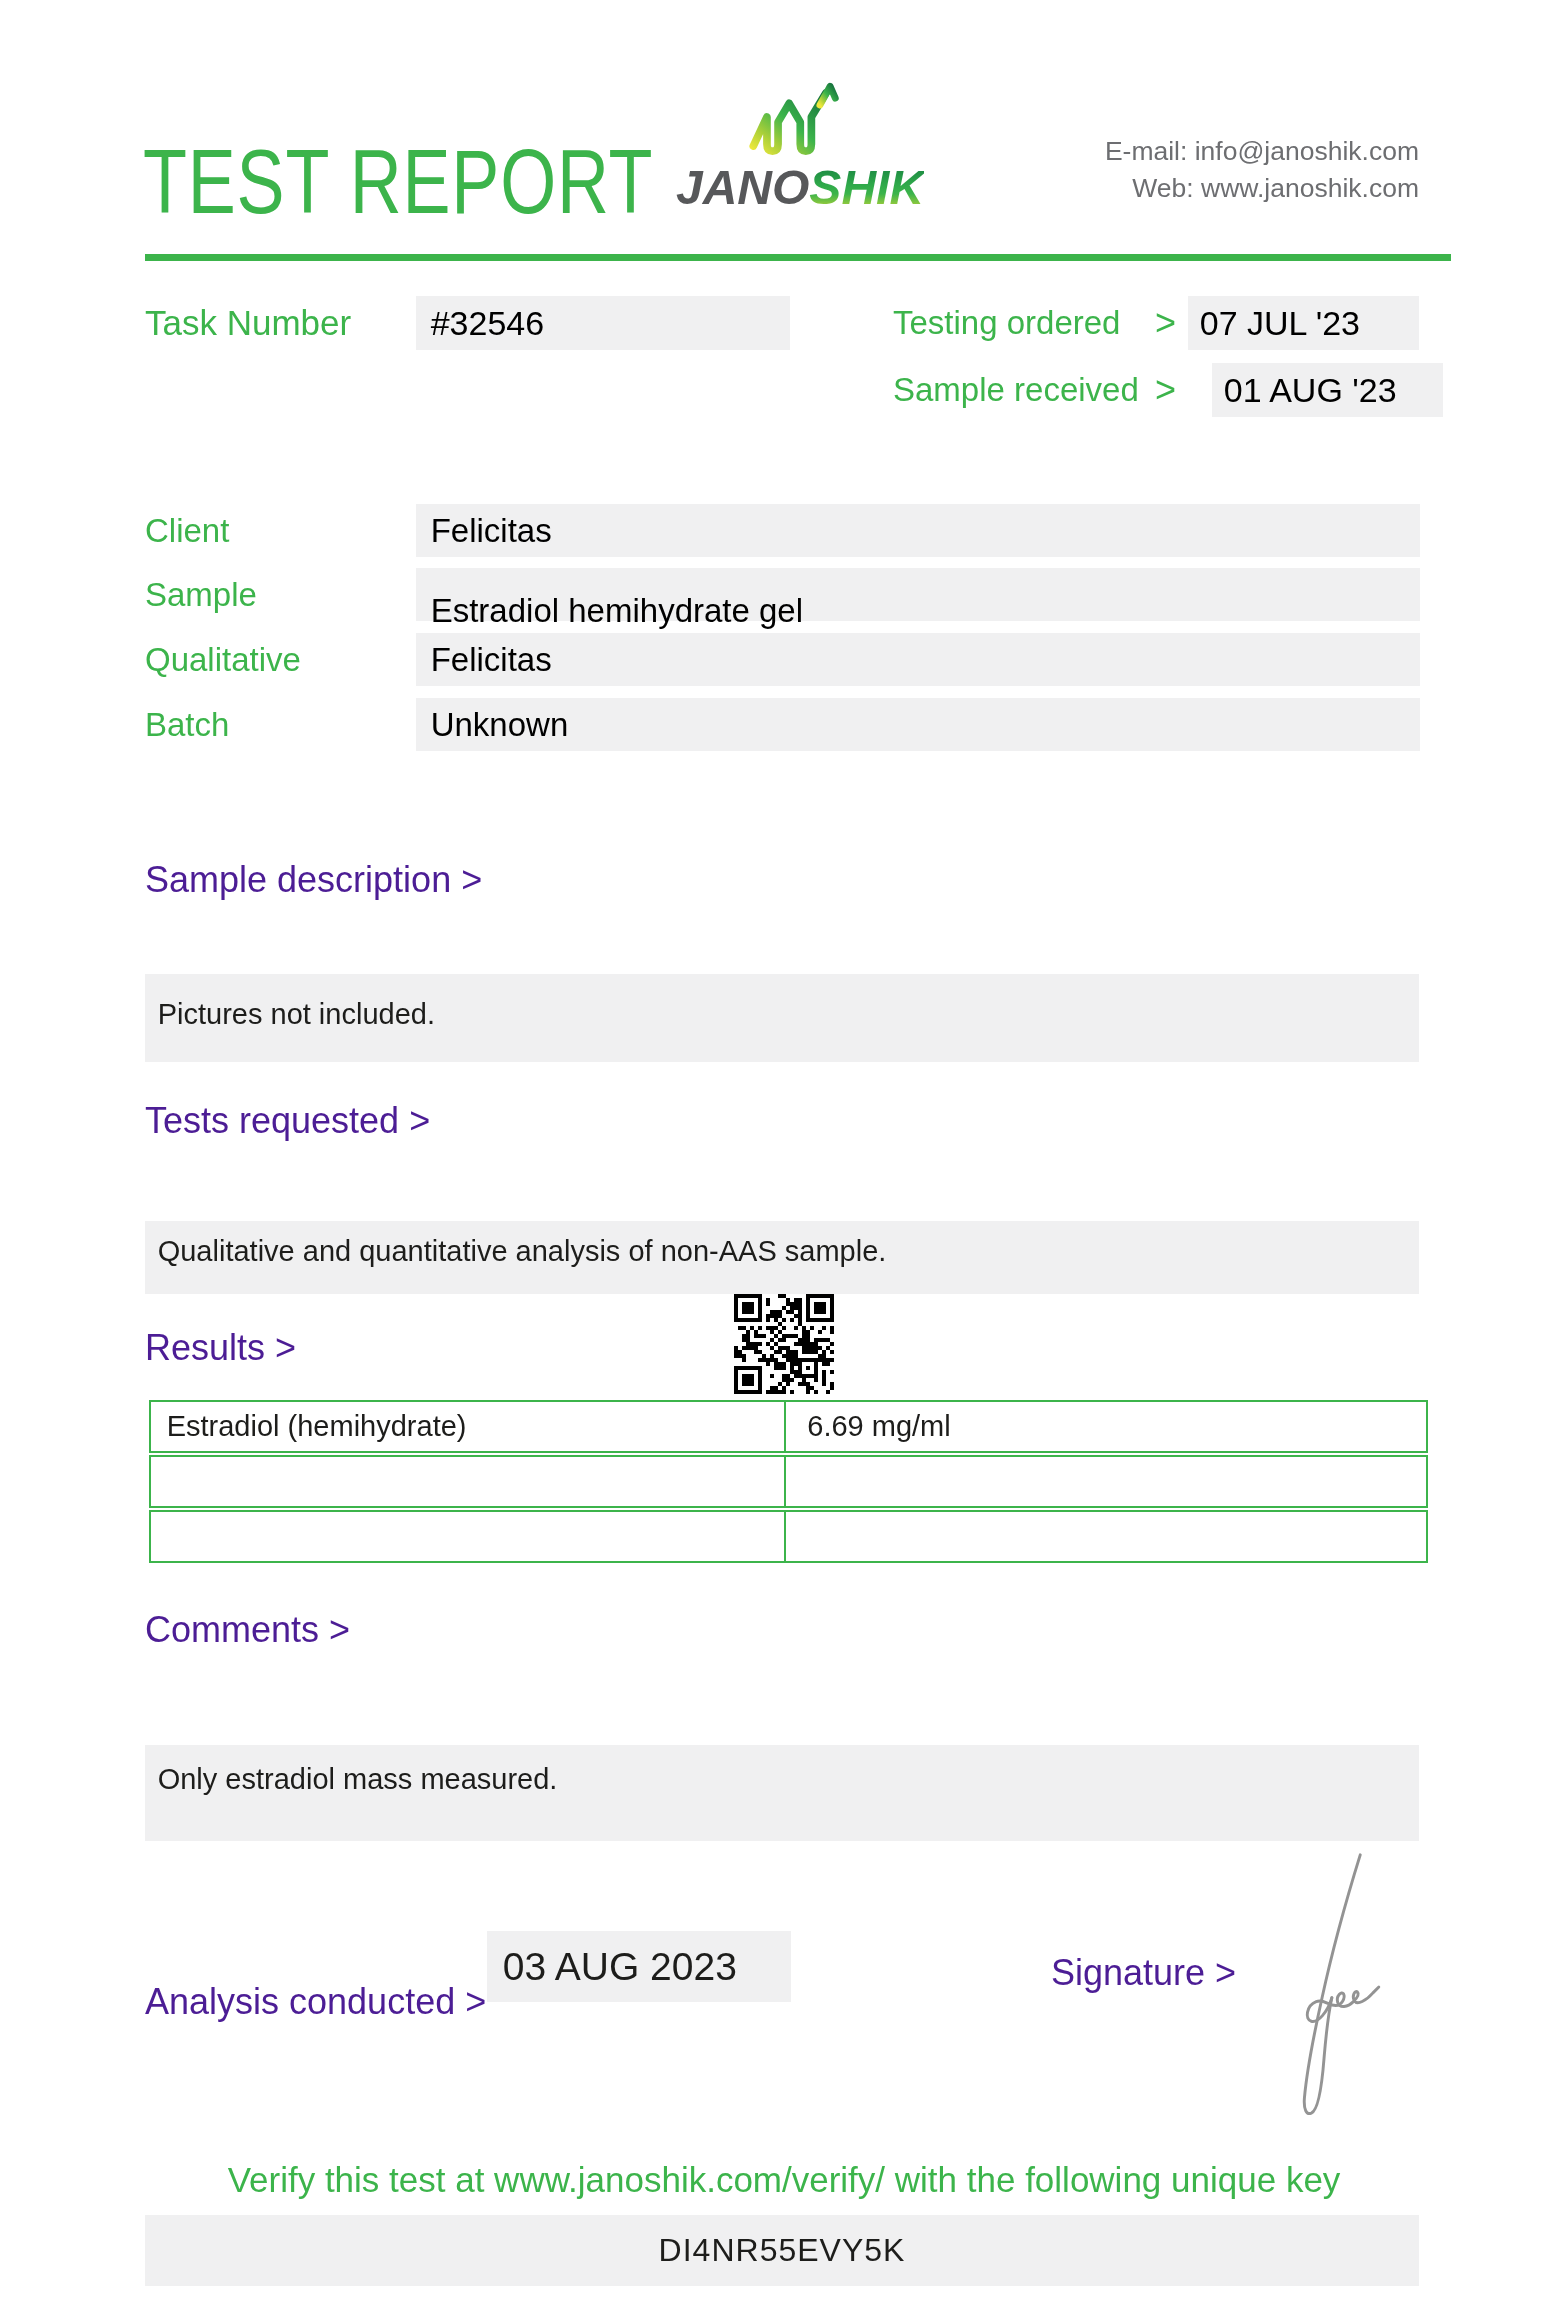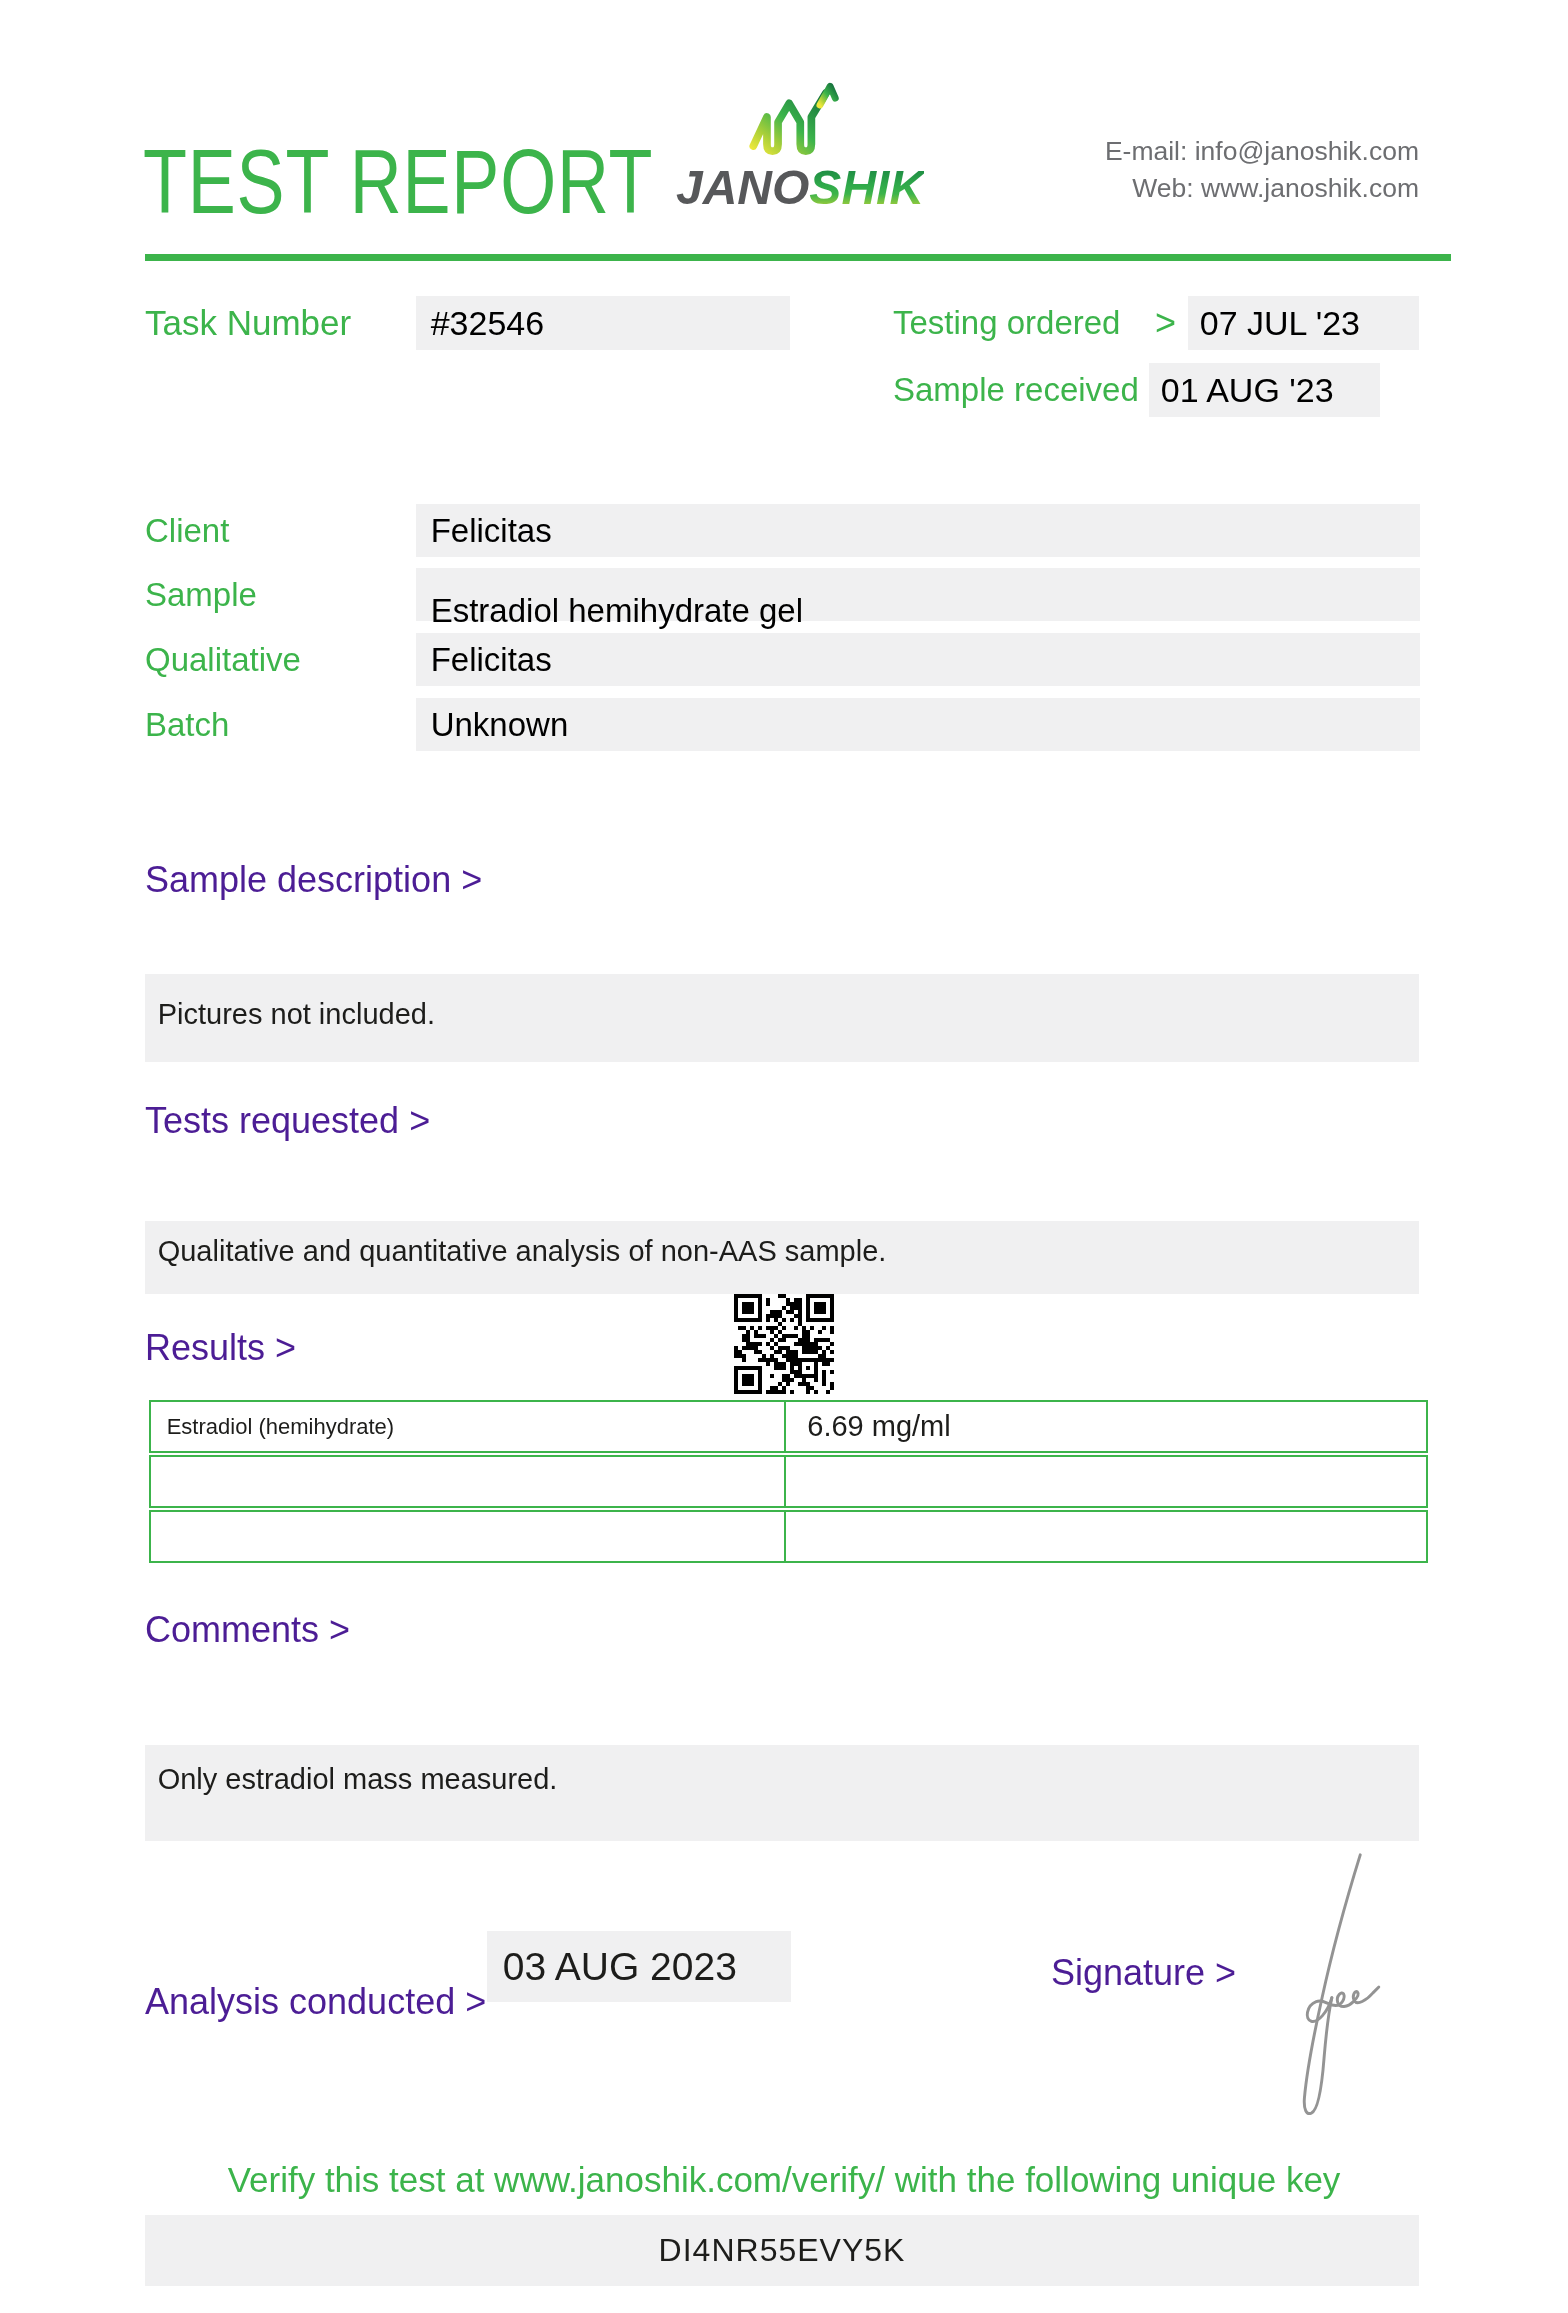--- a/index.html
+++ b/index.html
@@ -39,21 +39,21 @@
   .value-box{position:absolute;background:#f0f0f1;}
   .value-box .val{font-size:34px;line-height:54px;padding-left:14.7px;white-space:nowrap;color:#000000;}
   .arrow{position:absolute;color:#3cb44b;font-size:36px;line-height:54px;}
 
   .gray-panel{position:absolute;left:145px;width:1274px;background:#f0f0f1;}
   .gray-panel .panel-text{font-size:29px;color:#1d1d1b;white-space:nowrap;}
 
   
   .results-table{position:absolute;left:149px;top:1400px;width:1279px;}
   .r-row{display:flex;border:2.9px solid #3cb44b;height:49px;margin-bottom:2px;background:#ffffff;}
-  .r-cell-a{width:617px;border-right:2.9px solid #3cb44b;font-size:22px;line-height:49px;padding-left:15.7px;white-space:nowrap;}
+  .r-cell-a{width:617px;border-right:2.9px solid #3cb44b;font-size:29px;line-height:49px;padding-left:15.7px;white-space:nowrap;}
   .r-cell-b{flex:1;font-size:29px;line-height:49px;padding-left:21.6px;white-space:nowrap;}
 
   
   .analysis-box{position:absolute;left:487px;top:1931px;width:304px;height:71px;background:#f0f0f1;}
   .analysis-box .val{font-size:39px;line-height:71px;padding-left:15.7px;white-space:nowrap;}
   .signature-svg{position:absolute;left:1267px;top:1849px;}
   .verify-line{
     position:absolute;left:145px;top:2156px;width:1278px;
     color:#3cb44b;font-size:35px;line-height:47px;text-align:center;white-space:nowrap;
   }
@@ -100,21 +100,21 @@
   </div>
 
   <div class="green-label" style="left:893px;top:296px;">Testing ordered</div>
   <div class="arrow" style="left:1155px;top:296px;">&gt;</div>
   <div class="value-box" style="left:1188px;top:296px;width:231px;height:54px;">
     <div class="val" style="padding-left:11.8px;">07 JUL '23</div>
   </div>
 
   <div class="green-label" style="left:893px;top:363px;">Sample received</div>
   <div class="arrow" style="left:1155px;top:363px;">&gt;</div>
-  <div class="value-box" style="left:1149px;top:363px;width:231px;height:54px;">
+  <div class="value-box" style="left:1212px;top:363px;width:231px;height:54px;">
     <div class="val" style="padding-left:11.8px;">01 AUG '23</div>
   </div>
 
   <div class="green-label" style="left:145px;top:504px;">Client</div>
   <div class="value-box" style="left:416px;top:504px;width:1004px;height:53px;">
     <div class="val" style="font-size:33px;line-height:53px;">Felicitas</div>
   </div>
 
   <div class="green-label" style="left:145px;top:568px;">Sample</div>
   <div class="value-box" style="left:416px;top:568px;width:1004px;height:53px;">

